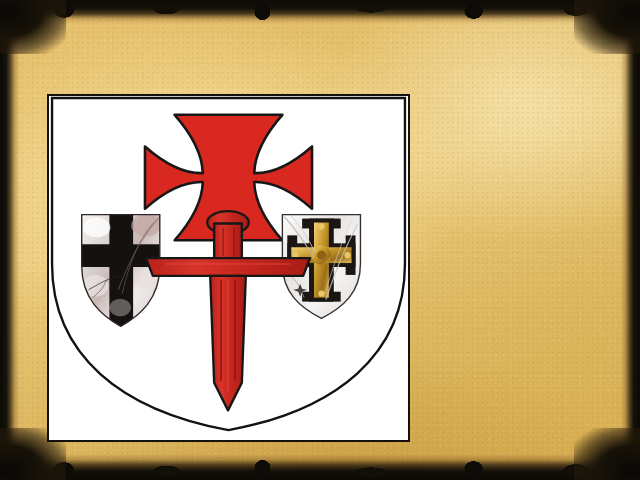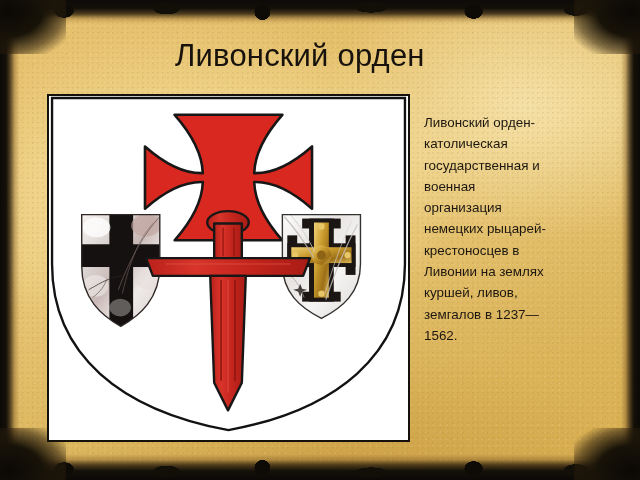--- a/index.html
+++ b/index.html
@@ -150,21 +150,20 @@
     <div class="burn-bottom"></div>
     <div class="burn-ragged-bottom"></div>
     <div class="burn-left"></div>
     <div class="burn-right"></div>
     <div class="corner-char corner-tl"></div>
     <div class="corner-char corner-tr"></div>
     <div class="corner-char corner-bl"></div>
     <div class="corner-char corner-br"></div>
   </div>
 
-  <div class="title">Ливонский орден</div>
 
   <div class="coa-frame">
     <svg class="coa-svg" viewBox="0 0 363 348" xmlns="http://www.w3.org/2000/svg">
       <defs>
         <linearGradient id="marble" x1="0" y1="0" x2="1" y2="1">
           <stop offset="0%" stop-color="#f7f4f2"></stop>
           <stop offset="26%" stop-color="#dcd6d4"></stop>
           <stop offset="48%" stop-color="#c9b9b6"></stop>
           <stop offset="70%" stop-color="#efeae8"></stop>
           <stop offset="100%" stop-color="#d6cfcd"></stop>
@@ -279,25 +278,14 @@
         <line x1="174" y1="186" x2="174" y2="288" stroke="#8f1610" stroke-width="1.8" opacity=".9"></line>
         <line x1="188" y1="186" x2="188" y2="288" stroke="#8f1610" stroke-width="1.8" opacity=".9"></line>
         <line x1="181" y1="186" x2="181" y2="300" stroke="#e2564b" stroke-width="1.6" opacity=".5"></line>
         <line x1="176" y1="133" x2="176" y2="162" stroke="#8f1610" stroke-width="1.6" opacity=".75"></line>
         <line x1="187" y1="133" x2="187" y2="162" stroke="#8f1610" stroke-width="1.6" opacity=".75"></line>
         <line x1="118" y1="170" x2="244" y2="170" stroke="#e2564b" stroke-width="2" opacity=".35"></line>
       </g>
     </svg>
   </div>
 
-  <div class="body-text">Ливонский орден-
-католическая
-государственная и
-военная
-организация
-немецких рыцарей-
-крестоносцев в
-Ливонии на землях
-куршей, ливов,
-земгалов в 1237—
-1562.</div>
 
 </div>
 
 </body></html>

